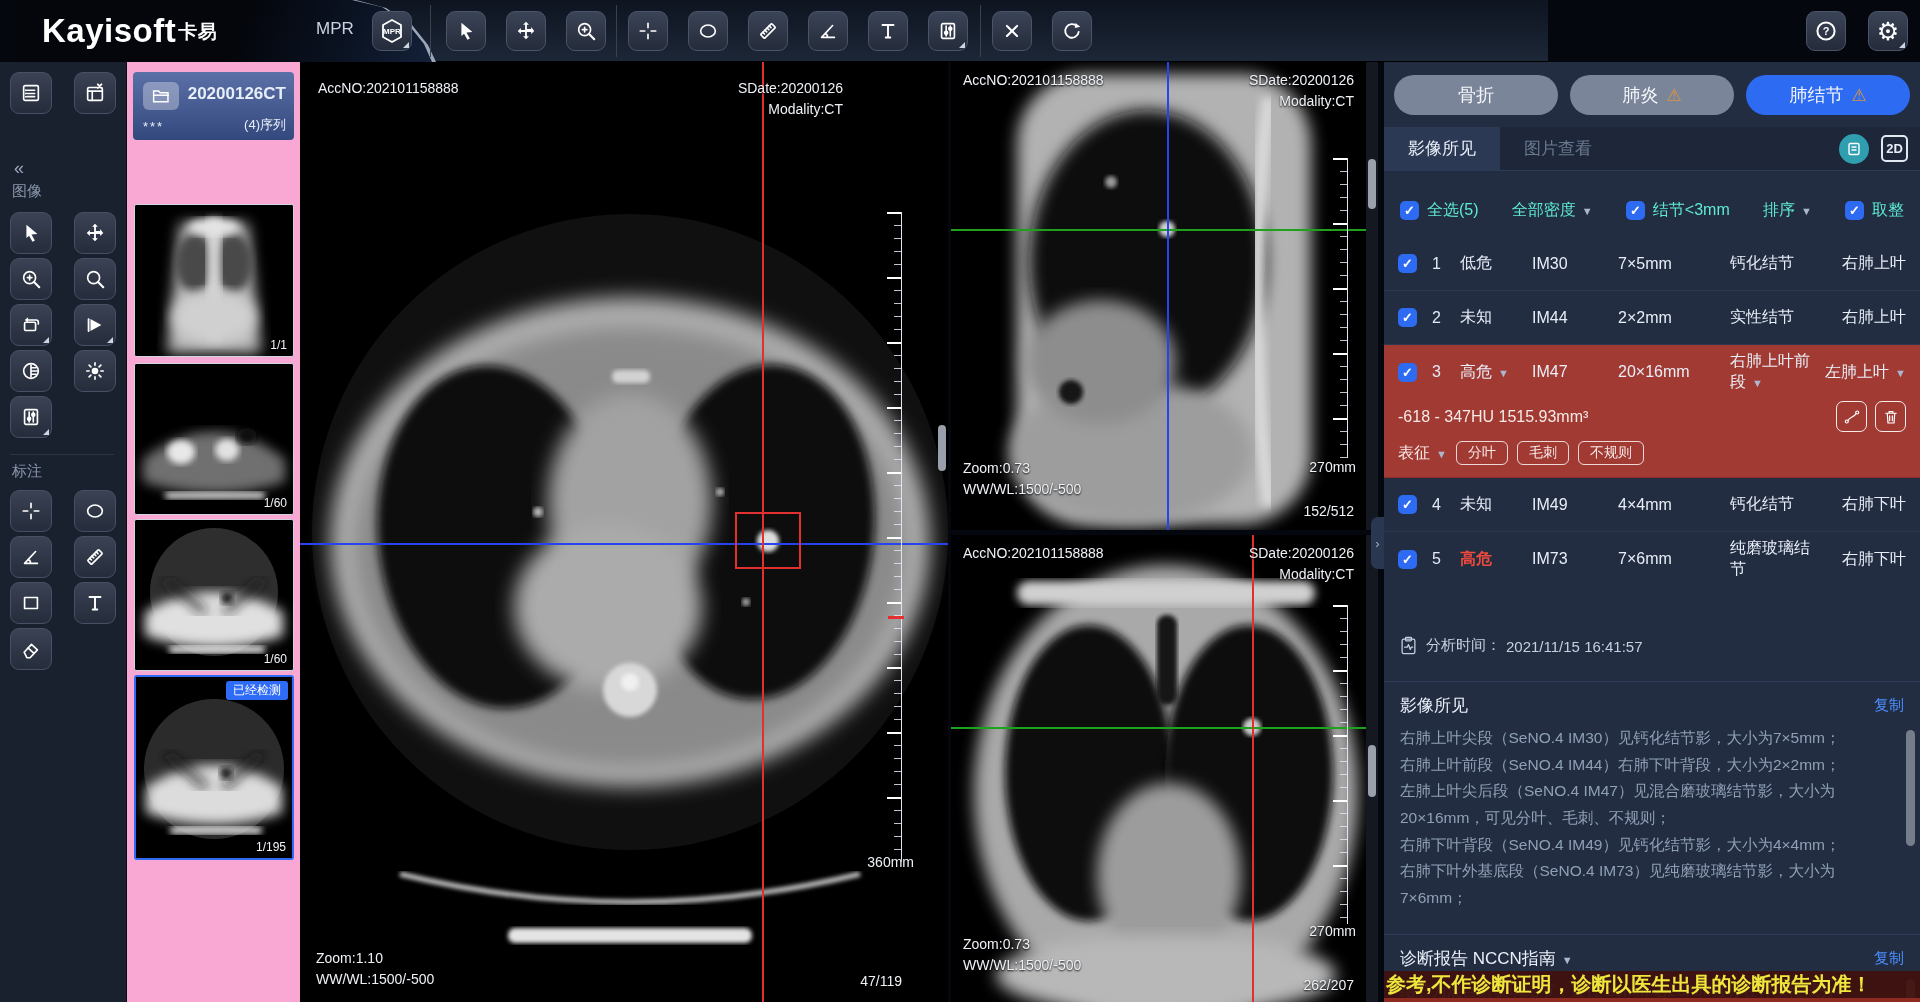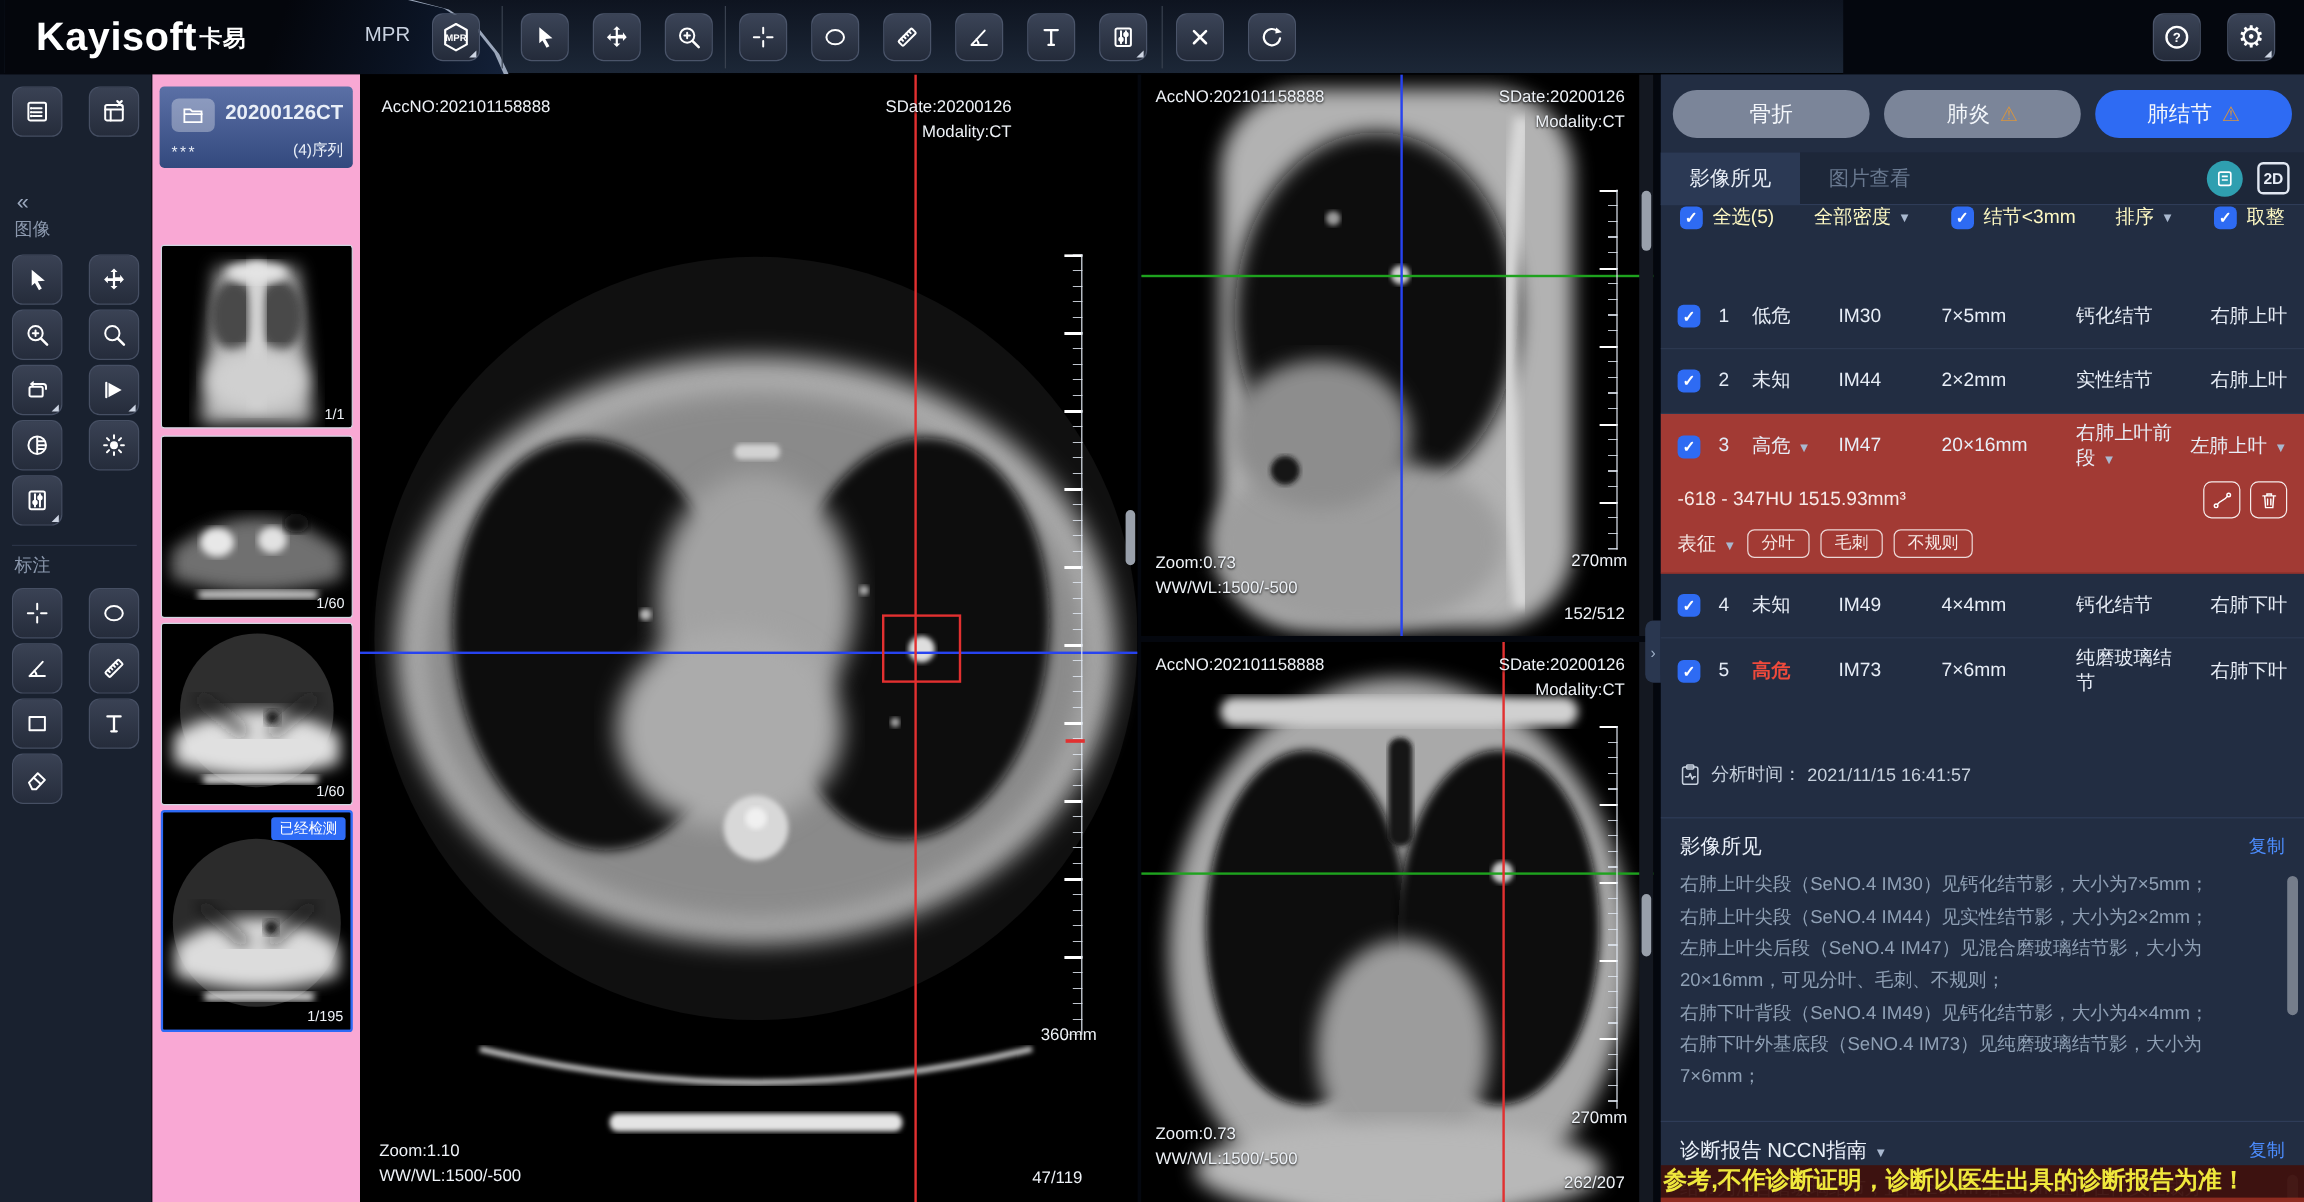--- a/index.html
+++ b/index.html
@@ -1,21 +1,21 @@
 <!DOCTYPE html>
 <html><head>
 <meta charset="utf-8">
 <style>
 *{margin:0;padding:0;box-sizing:border-box}
 html,body{background:#04070e}
 body{width:1920px;height:1002px;position:relative;overflow:hidden;
      font-family:"Liberation Sans",sans-serif;color:#e8eef7}
 svg{display:block}
 
-.topbar{position:absolute;left:4px;top:0;width:1532px;height:62px;
+.topbar{position:absolute;left:16px;top:0;width:1532px;height:62px;
   background:linear-gradient(180deg,#0e1420,#1c2737);border-bottom:1px solid #000}
 .logo-plate{position:absolute;left:0;top:0;width:432px;height:62px;
   background:linear-gradient(110deg,#04060c 52%,#0b1424 78%,#15233c);
   clip-path:polygon(0 0,336px 0,366px 7px,392px 24px,408px 44px,416px 62px,0 62px)}
 .logo-edge{position:absolute;left:0;top:0;width:436px;height:62px;
   background:#9aa6ba;
   clip-path:polygon(330px 0,340px 0,370px 8px,396px 25px,412px 45px,420px 62px,414px 62px,406px 45px,390px 26px,364px 10px,328px 3px)}
 .brand{position:absolute;left:26px;top:12px;font-size:33px;font-weight:bold;letter-spacing:.5px;color:#fff}
 .brand-cn{font-size:19px;font-weight:bold;vertical-align:4px;margin-left:2px}
 .mpr-label{position:absolute;left:300px;top:19px;font-size:17px;color:#c9d2e0}
@@ -73,21 +73,21 @@
   justify-content:center;gap:8px;font-size:18px;color:#f4f7fb;cursor:pointer}
 .pill.active{background:#2e6bf3}
 .warn{color:#d9953f;font-size:17px}
 .subtabs{display:flex;align-items:center;height:44px;background:#1d2739;border-bottom:1px solid #2f3c58}
 .subtab{padding:0 24px;height:44px;line-height:44px;font-size:17px;color:#68788f;cursor:pointer}
 .subtab.active{background:#2b3954;color:#e9eff8}
 .sp{flex:1}
 .ai-rep{width:30px;height:30px;border-radius:50%;background:#2f9fb0;display:flex;align-items:center;justify-content:center;margin-right:12px;cursor:pointer}
 .icon2d{width:27px;height:27px;border:2px solid #e2e8f2;border-radius:5px;font-size:13px;font-weight:bold;
   display:flex;align-items:center;justify-content:center;margin-right:12px;cursor:pointer}
-.filters{display:flex;align-items:flex-start;justify-content:space-between;padding:0 16px;height:50px;font-size:16px;color:#fef9c3}
+.filters{display:flex;align-items:flex-end;justify-content:space-between;padding:0 16px;height:50px;font-size:16px;color:#5eead4}
 .fgroup{display:flex;align-items:center;cursor:pointer}
 .cb{width:19px;height:19px;border-radius:5px;background:#2e6bf3;display:inline-flex;align-items:center;
   justify-content:center;margin-right:8px;cursor:pointer}
 .cb::after{content:"✓";font-size:13px;color:#fff;font-weight:bold}
 .caret{margin-left:6px;font-size:11px;color:#a9b8cf}
 .caret::after{content:"▼"}
 .nrows{margin-top:16px}
 .nrow{height:54px;display:flex;align-items:center;padding:0 14px;border-bottom:1px solid #2c3850;font-size:16px;cursor:pointer}
 .c-cb{width:34px}.c-no{width:28px;color:#e3eaf5}.c-risk{width:72px}.c-im{width:86px}
 .c-size{width:112px}.c-type{flex:1;}.c-loc{min-width:92px;text-align:right}
@@ -696,21 +696,21 @@
       <span style="margin-left:-4px">2021/11/15 16:41:57</span>
   </div>
 
   <div class="section">
     <div class="sec-head">
       <span class="sec-title">影像所见</span>
       <span class="copy">复制</span>
     </div>
     <div class="sec-body">
       <div>右肺上叶尖段（SeNO.4 IM30）见钙化结节影，大小为7×5mm；</div>
-      <div>右肺上叶尖段（SeNO.4 IM44）见实性结节影，大小为2×2mm；</div>
+      <div>右肺上叶前段（SeNO.4 IM44）右肺下叶背段，大小为2×2mm；</div>
       <div>左肺上叶尖后段（SeNO.4 IM47）见混合磨玻璃结节影，大小为20×16mm，可见分叶、毛刺、不规则；</div>
       <div>右肺下叶背段（SeNO.4 IM49）见钙化结节影，大小为4×4mm；</div>
       <div>右肺下叶外基底段（SeNO.4 IM73）见纯磨玻璃结节影，大小为7×6mm；</div>
     </div>
     <div class="sb" style="top:48px;height:116px"></div>
   </div>
 
   <div class="section" style="margin-top:14px">
     <div class="sec-head">
       <span class="sec-title"><span>诊断报告</span> <span><span>NCCN指南</span><span class="caret"></span></span></span>

